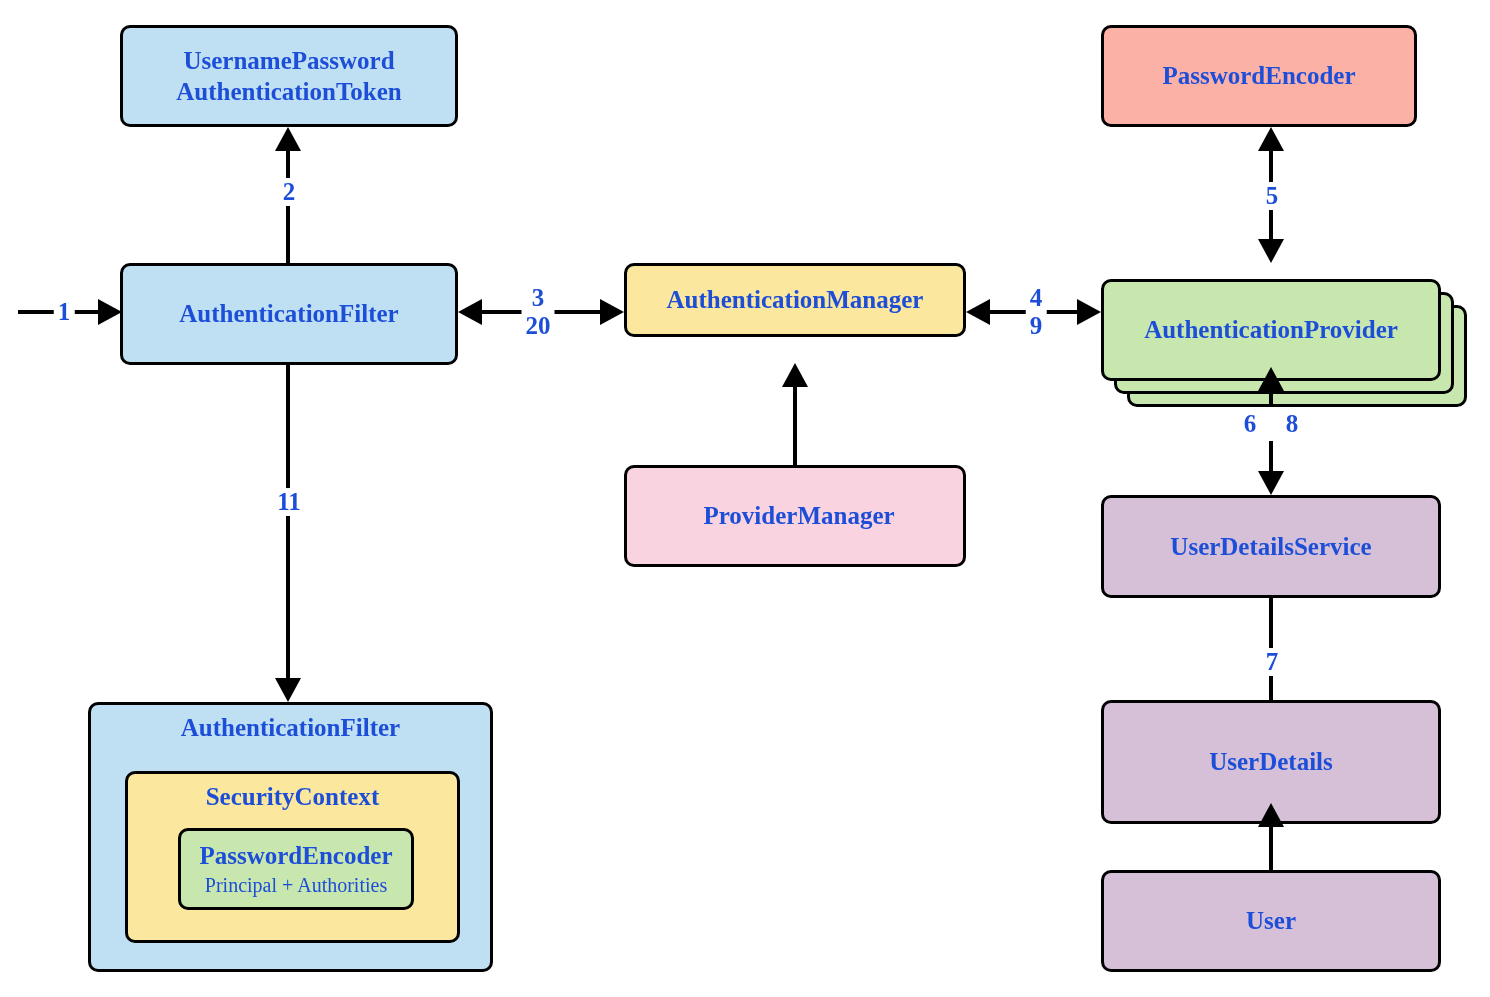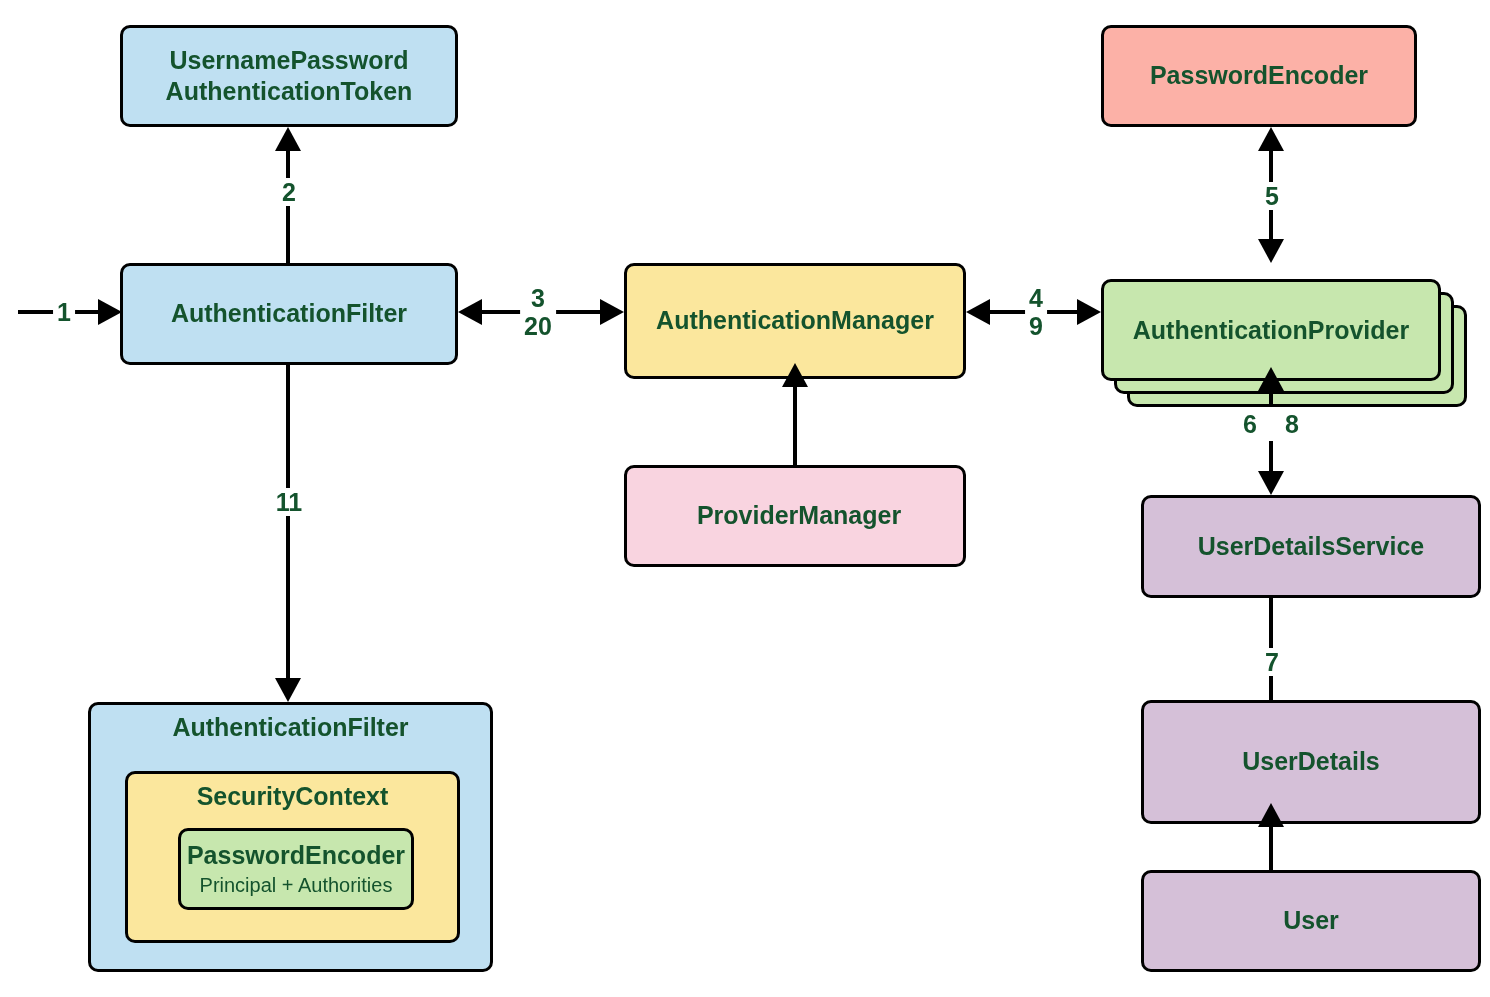--- a/index.html
+++ b/index.html
@@ -1,32 +1,32 @@
 <!DOCTYPE html>
 <html style="--c-blue: #BFE0F2; --c-yellow: #FBE79D; --c-pink: #F9D4E0; --c-salmon: #FCB1A7; --c-green: #C7E7AE; --c-purple: #D5C0D8; --c-stroke: #000000; --c-background: #FFFFFF;"><head>
 <meta charset="utf-8">
 <style>
   html,body { margin:0; padding:0; background:#ffffff; }
   .canvas {
     position:relative; width:1490px; height:997px; background:#ffffff;
-    font-family:Liberation Sans, sans-serif; color:#14532d; overflow:hidden;
+    font-family:Liberation Serif, serif; color:#1d4ed8; overflow:hidden;
   }
   .node {
     position:absolute; box-sizing:border-box;
     border:3px solid #000; border-radius:10px;
     display:flex; flex-direction:column; align-items:center; justify-content:center;
     font-weight:bold; font-size:25px; line-height:1.26; text-align:center;
     z-index:2;
   }
   .fill-blue   { background:var(--c-blue,  #BFE0F2); }
   .fill-yellow { background:var(--c-yellow,#FBE79D); }
   .fill-pink   { background:var(--c-pink,  #F9D4E0); }
   .fill-salmon { background:var(--c-salmon,#FCB1A7); }
   .fill-green  { background:var(--c-green, #C7E7AE); }
-  .fill-purple { background:var(--c-purple,#D5C0D8);margin-left:40px; }
+  .fill-purple { background:var(--c-purple,#D5C0D8); }
 
   .container-node { justify-content:flex-start; padding-top:7px; }
 
   .stack { position:absolute; z-index:2; }
   .stack .layer {
     position:absolute; width:340px; height:102px; box-sizing:border-box;
     border:3px solid #000; border-radius:10px;
     display:flex; align-items:center; justify-content:center;
     font-weight:bold; font-size:25px;
   }
@@ -55,21 +55,21 @@
 
   <div class="node fill-blue" style="left:120px; top:25px; width:338px; height:102px;">
     <span>UsernamePassword</span>
     <span>AuthenticationToken</span>
   </div>
 
   <div class="node fill-blue" style="left:120px; top:263px; width:338px; height:102px;">
     <span>AuthenticationFilter</span>
   </div>
 
-  <div class="node fill-yellow" style="left:624px; top:263px; width:342px; height:116px;">
+  <div class="node fill-yellow" style="left:624px; top:263px; width:342px; height:74px;">
     <span>AuthenticationManager</span>
   </div>
 
   <div class="node fill-pink" style="left:624px; top:465px; width:342px; height:102px;padding-left:8px;">
     <span>ProviderManager</span>
   </div>
 
   <div class="node fill-salmon" style="left:1101px; top:25px; width:316px; height:102px;">
     <span>PasswordEncoder</span>
   </div>

